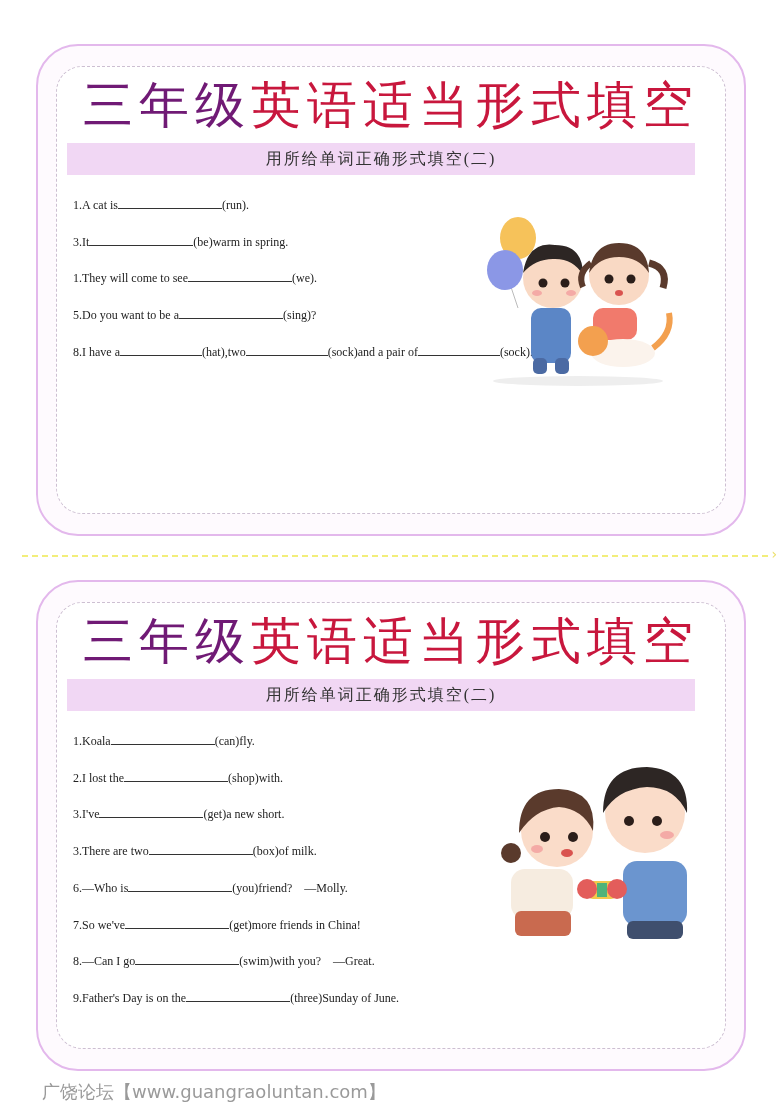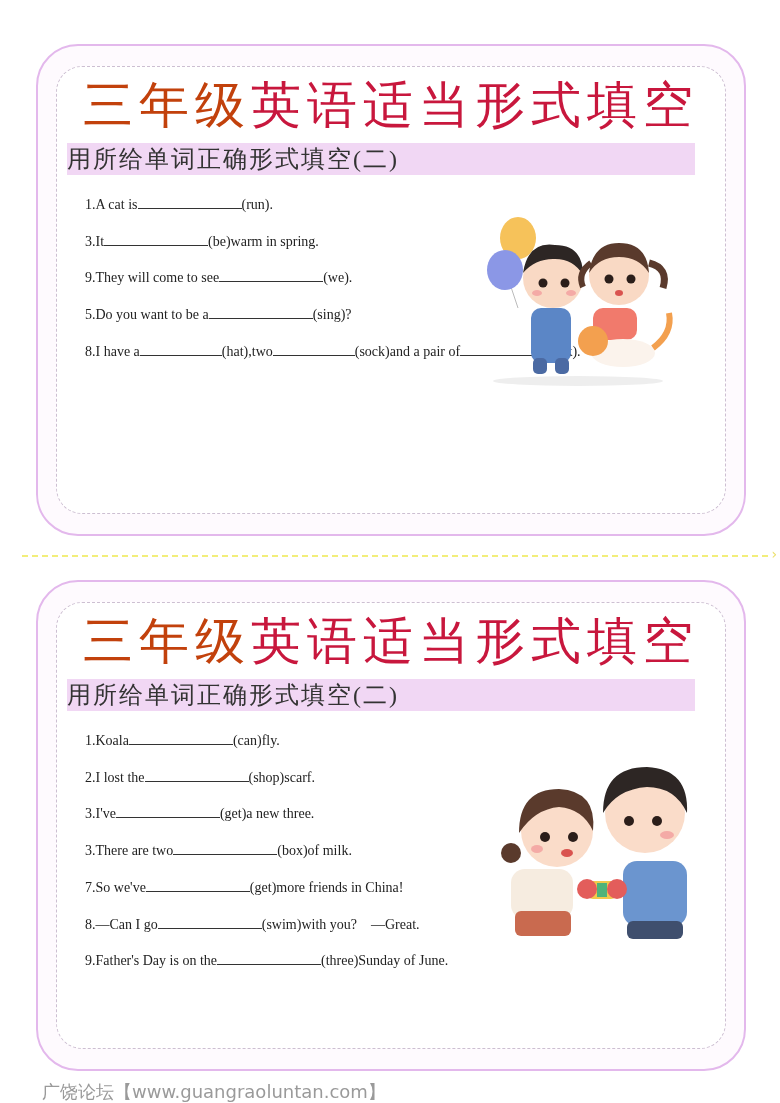--- a/index.html
+++ b/index.html
@@ -18,30 +18,30 @@
     .card.c2 { top: 580px; height: 491px; }
     .inner {
       position: absolute; left: 18px; right: 18px; top: 20px; bottom: 20px;
       border: 1.5px dashed #cdbfd2; border-radius: 26px; background: #ffffff;
     }
     .title {
       position: absolute; left: 0; right: 0; top: 6px; text-align: center;
       font-family: "DejaVu Serif", "Liberation Serif", serif;
       font-size: 50px; letter-spacing: 6px; line-height: 64px; white-space: nowrap;
     }
-    .title .black { color: #c2410c; }
+    .title .black { color: #701a75; }
     .title .red { color: #c8173d; }
     .subtitle {
       position: absolute; left: 10px; right: 30px; top: 76px; height: 32px;
-      background: #f1d7f4; line-height: 32px;
-      font-size: 24px; color: #333; letter-spacing: 2px;
+      background: #f1d7f4; text-align: center; line-height: 32px;
+      font-size: 16px; color: #333; letter-spacing: 2px;
     }
     .items { position: absolute; left: 16px; top: 120px; right: 10px; }
     .item {
-      font-size: 14px; line-height: 36.7px; white-space: nowrap; color: #222; margin-left: 12px;
+      font-size: 12px; line-height: 36.7px; white-space: nowrap; color: #222;
     }
     .blank {
       display: inline-block; border-bottom: 1px solid #333; height: 14px;
       vertical-align: baseline; width: 104px;
     }
     .blank.short { width: 82px; }
     .illus { position: absolute; }
     .divider {
       position: absolute; left: 22px; right: 12px; top: 555px;
       border-top: 2px dashed #f2ee7a; height: 0;
@@ -64,21 +64,21 @@
 
 <div class="card c1">
   <div class="inner">
     <div class="title">
       <span class="black">三年级</span><span class="red">英语适当形式填空</span>
     </div>
     <div class="subtitle">用所给单词正确形式填空(二)</div>
     <div class="items">
       <div class="item"><span>1.A cat is</span><span class="blank"></span><span>(run).</span></div>
       <div class="item"><span>3.It</span><span class="blank"></span><span>(be)warm in spring.</span></div>
-      <div class="item"><span>9.They will come to see</span><span class="blank"></span><span>(we).</span></div>
+      <div class="item"><span>1.They will come to see</span><span class="blank"></span><span>(we).</span></div>
       <div class="item"><span>5.Do you want to be a</span><span class="blank"></span><span>(sing)?</span></div>
       <div class="item"><span>8.I have a</span><span class="blank short"></span><span>(hat),two</span><span class="blank short"></span><span>(sock)and a pair of</span><span class="blank short"></span><span>(sock).</span></div>
     </div>
 
     <svg class="illus" style="left:416px; top:146px;" width="210" height="175" viewBox="0 0 210 175">
       <ellipse cx="105" cy="168" rx="85" ry="5" fill="#eee"></ellipse>
       <line x1="30" y1="50" x2="45" y2="95" stroke="#bbb" stroke-width="1"></line>
       <ellipse cx="45" cy="25" rx="18" ry="21" fill="#f6c25a"></ellipse>
       <ellipse cx="32" cy="57" rx="18" ry="20" fill="#8b97e6"></ellipse>
 
@@ -112,23 +112,24 @@
 <div class="divider-arrow">›</div>
 
 <div class="card c2">
   <div class="inner">
     <div class="title">
       <span class="black">三年级</span><span class="red">英语适当形式填空</span>
     </div>
     <div class="subtitle">用所给单词正确形式填空(二)</div>
     <div class="items">
       <div class="item"><span>1.Koala</span><span class="blank"></span><span>(can)fly.</span></div>
-      <div class="item"><span>2.I lost the</span><span class="blank"></span><span>(shop)scarf.</span></div>
-      <div class="item"><span>3.I've</span><span class="blank"></span><span>(get)a new three.</span></div>
+      <div class="item"><span>2.I lost the</span><span class="blank"></span><span>(shop)with.</span></div>
+      <div class="item"><span>3.I've</span><span class="blank"></span><span>(get)a new short.</span></div>
       <div class="item"><span>3.There are two</span><span class="blank"></span><span>(box)of milk.</span></div>
+      <div class="item"><span>6.—Who is</span><span class="blank"></span><span>(you)friend?　—Molly.</span></div>
       <div class="item"><span>7.So we've</span><span class="blank"></span><span>(get)more friends in China!</span></div>
       <div class="item"><span>8.—Can I go</span><span class="blank"></span><span>(swim)with you?　—Great.</span></div>
       <div class="item"><span>9.Father's Day is on the</span><span class="blank"></span><span>(three)Sunday of June.</span></div>
     </div>
 
     <svg class="illus" style="left:440px; top:148px;" width="200" height="190" viewBox="0 0 200 190">
 
       <rect x="14" y="118" width="62" height="50" rx="14" fill="#f6ece0"></rect>
       <rect x="18" y="160" width="56" height="25" rx="6" fill="#c96a4f"></rect>
       <circle cx="60" cy="80" r="36" fill="#fadcc9"></circle>

